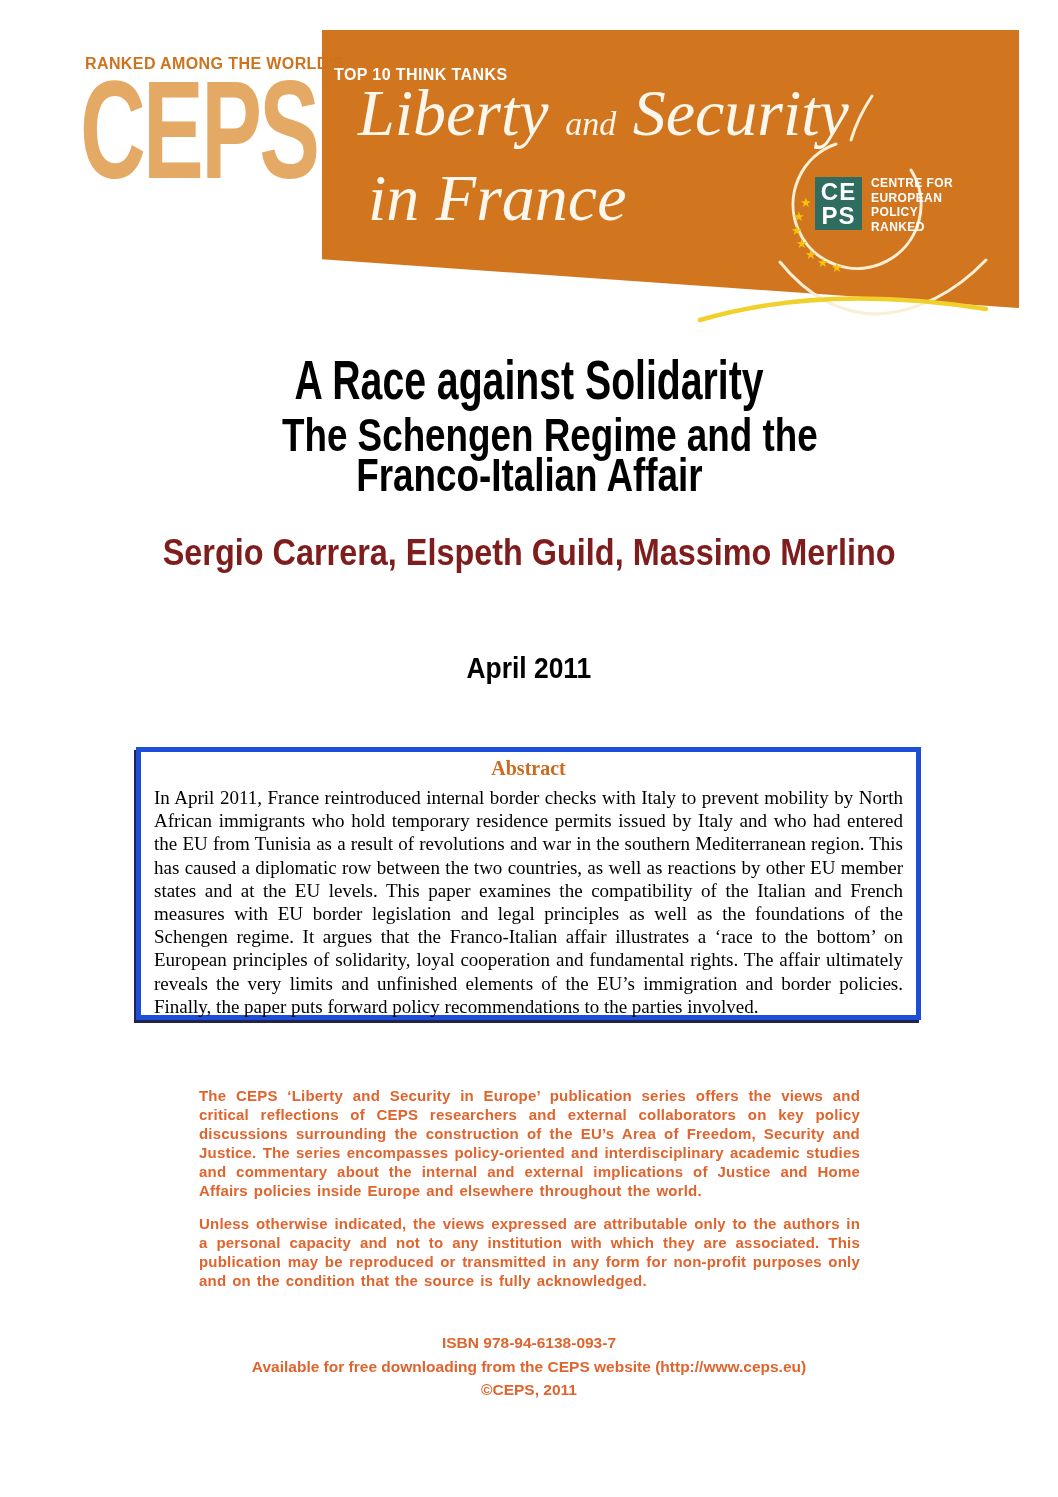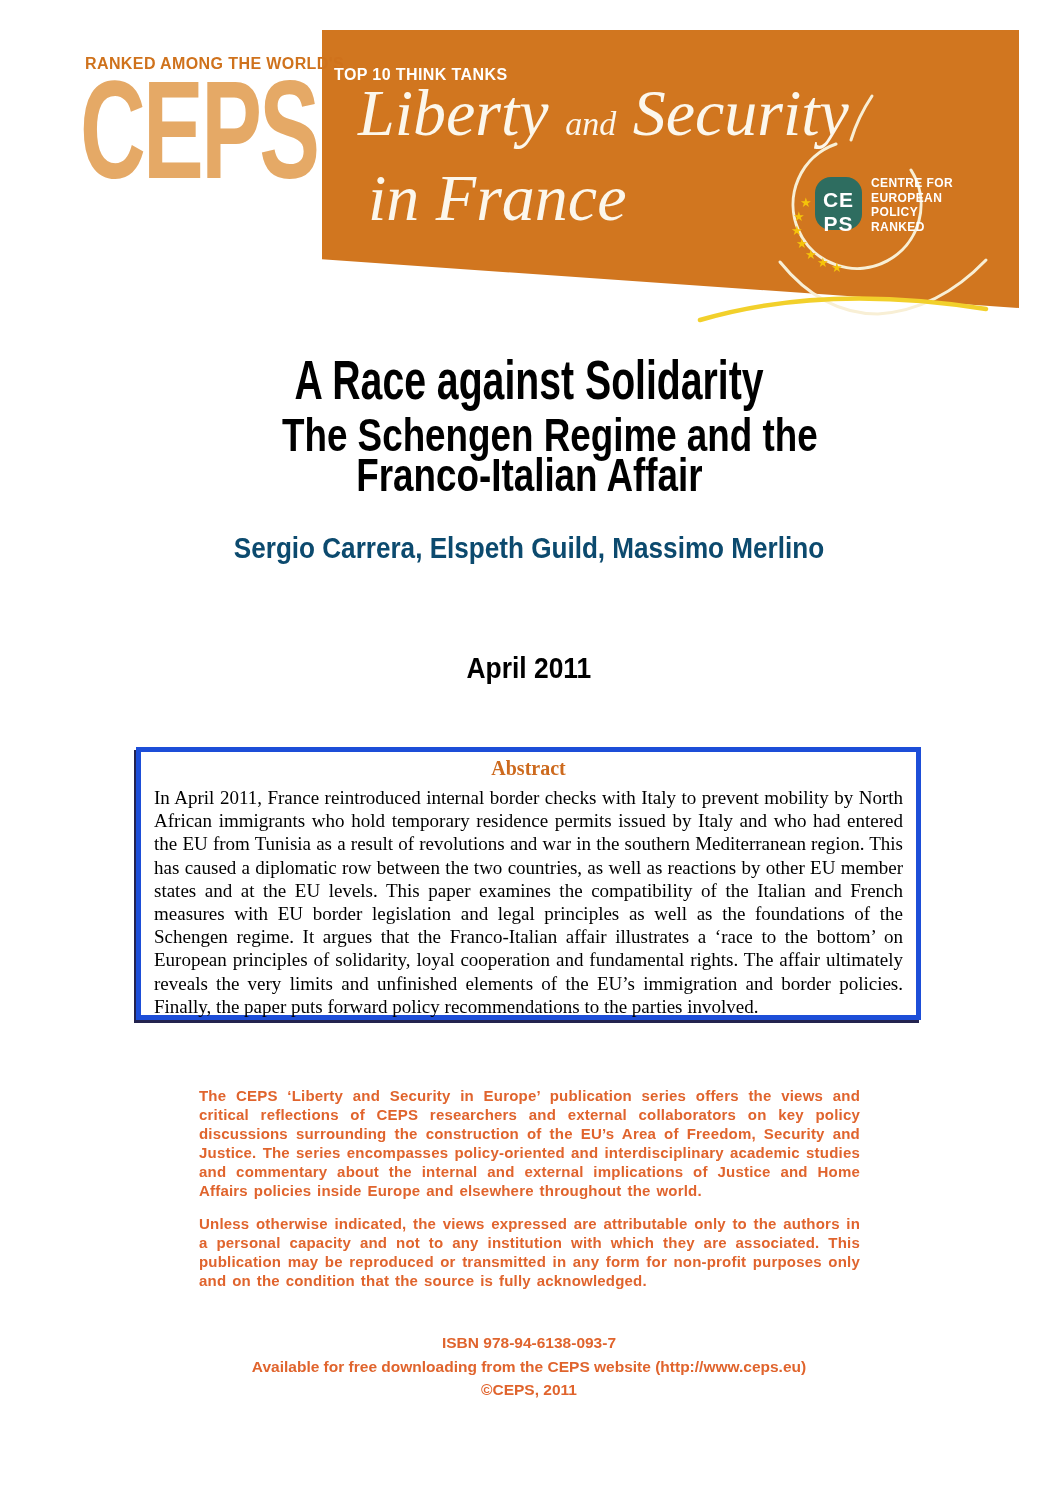--- a/index.html
+++ b/index.html
@@ -39,39 +39,38 @@
   .banner-title .and { font-size:34px;text-align:center; }
   .bt-line2 { margin-left:10px; }
 
   .banner-art {
     position:absolute; left:322px; top:30px; width:700px; height:320px;
     z-index:2; pointer-events:none;
   }
   .ceps-box {
     position:absolute; left:815px; top:177px; width:47px; height:53px; z-index:4;
     background:#2e6d60; color:#ffffff; text-align:center;
-    font-weight:bold; font-size:21px; line-height:24px; letter-spacing:1px;
-    padding-top:11px;
-    border-radius:16px;
+    font-weight:bold; font-size:24px; line-height:24px; letter-spacing:1px;
+    padding-top:3px;
   }
   .centre-text {
     position:absolute; left:871px; top:176px; z-index:4;
     color:#ffffff; font-weight:bold; font-size:12px; line-height:14.5px;
     letter-spacing:.4px; white-space:nowrap;
   }
 
   
   .centered { position:absolute; left:0; width:1058px; text-align:center; white-space:nowrap; }
   .squeeze { display:inline-block; transform-origin:center top; }
   .paper-title { top:347px; font-weight:bold; font-size:56px; color:#000; }
   .paper-title .squeeze { transform:scaleX(.70); }
   .paper-subtitle { font-weight:bold; font-size:46px; color:#000; }
   .paper-subtitle .squeeze { transform:scaleX(.80); }
   .sub1 { top:408px;padding-left:42px; } .sub2 { top:448px; }
-  .authors-line { font-weight:bold; font-size:29px; color:#0c4a6e; }
+  .authors-line { font-weight:bold; font-size:36px; color:#7f1d1d; }
   .authors-line .squeeze { transform:scaleX(.90); }
   .auth1 { top:532px; } .auth2 { top:570px; }
   .pubdate { top:651px; font-weight:bold; font-size:30px; color:#000; }
   .pubdate .squeeze { transform:scaleX(.88); }
 
   
   .abstract-box {
     position:absolute; left:136px; top:747px; width:785px; height:273px;
     border:5px solid #1d4ed8; box-shadow:-2px 3px 0 #23234f;
     padding:4px 13px 8px; background:#fff;

